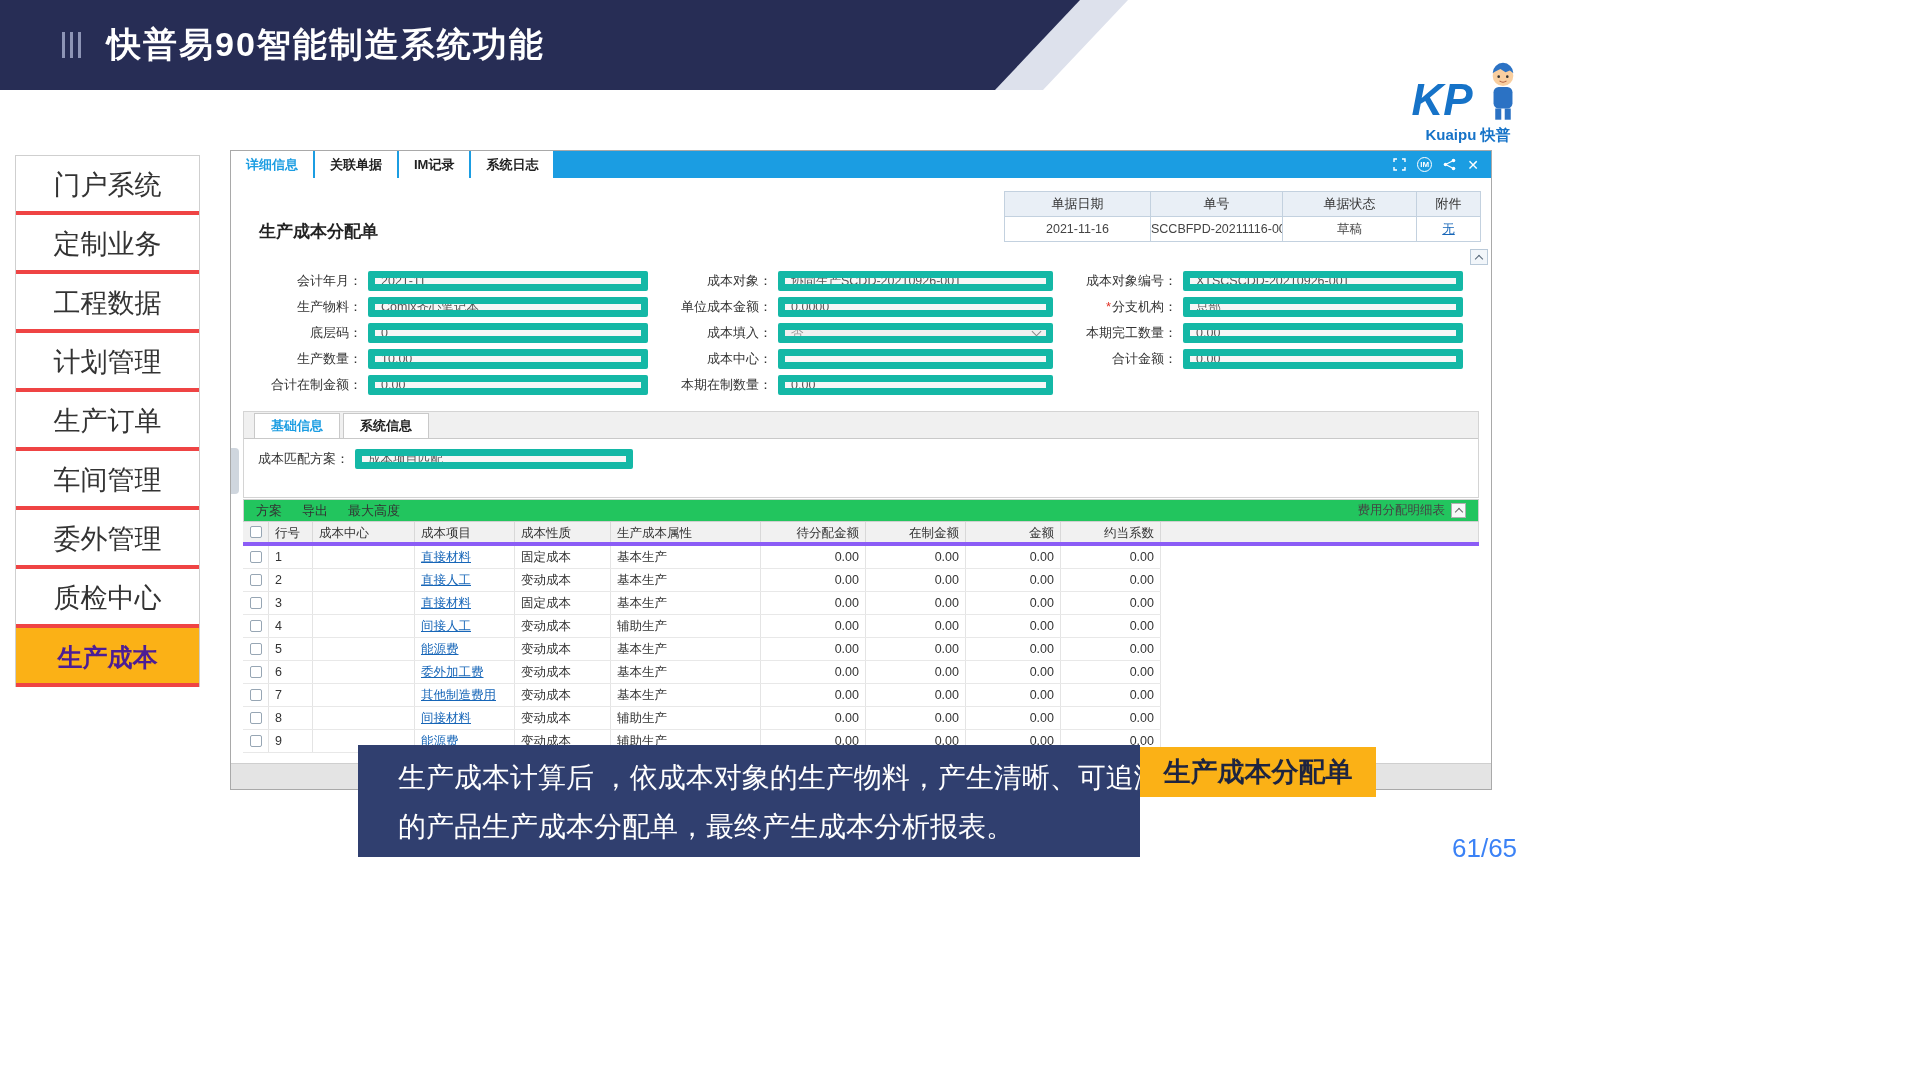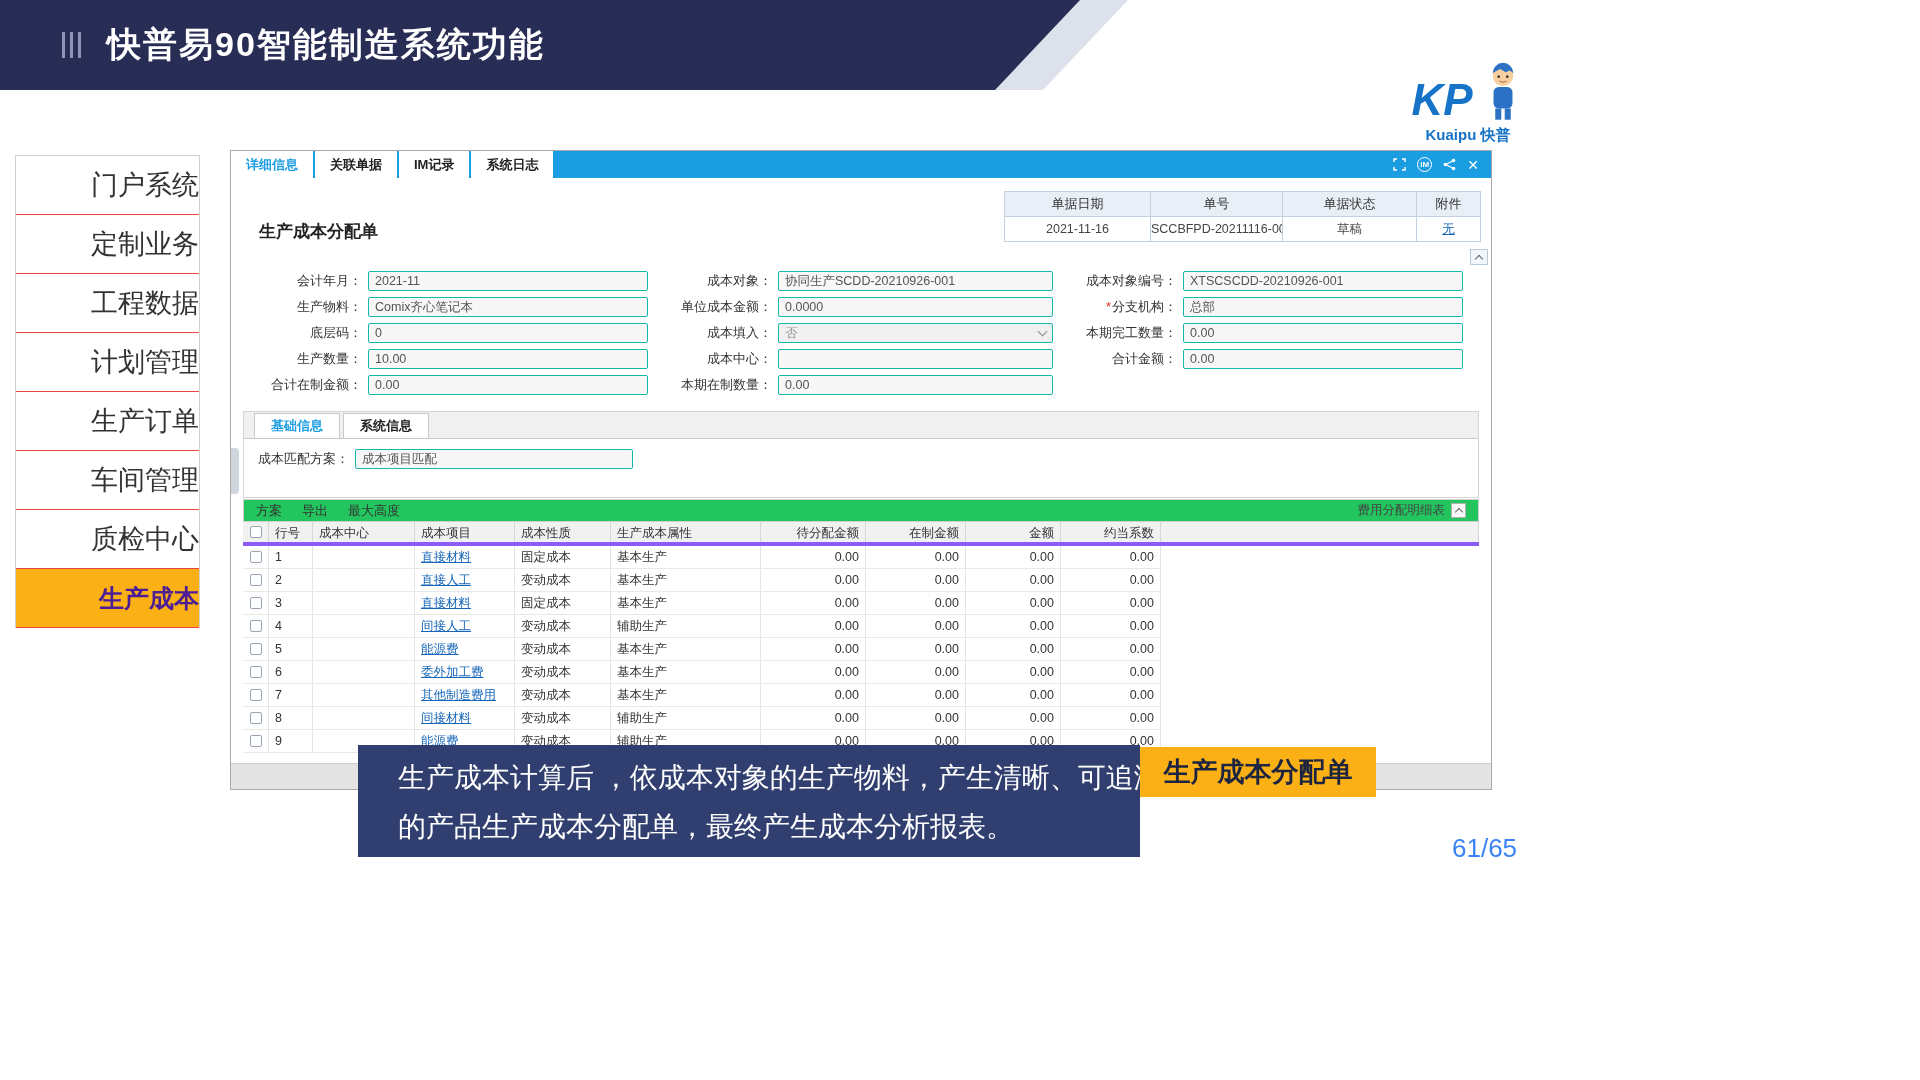--- a/index.html
+++ b/index.html
@@ -17,22 +17,22 @@
   .bars{ display:inline-flex; gap:5px; margin-left:62px; margin-right:26px; }
   .bars i{ width:3px; height:26px; background:#8d94b5; display:inline-block; }
   .header h1{ color:#fff; font-size:34px; font-weight:bold; letter-spacing:2px; }
   
   .logo{ position:absolute; left:1388px; top:62px; width:160px; height:86px; display:flex; flex-direction:column; align-items:center; }
   .logo-top{ display:flex; align-items:flex-end; gap:8px; }
   .kp-mark{ font-size:44px; font-weight:bold; font-style:italic; color:#1673c8; line-height:48px; }
   .logo-brand{ font-size:15px; font-weight:bold; color:#1673c8; margin-top:2px; }
   
   .sidebar{ position:absolute; left:15px; top:155px; width:185px; border:1px solid #cfcfcf; border-bottom:none; background:#fff; }
-  .side-item{ height:59px; line-height:59px; text-align:right; font-size:27px; color:#333;
-    border-bottom:1px solid #ef4444; background:#fff; cursor:pointer; }
+  .side-item{ height:59px; line-height:59px; text-align:center; font-size:27px; color:#333;
+    border-bottom:4px solid #ef4444; background:#fff; cursor:pointer; }
   .side-item.active{ background:#fbb116; color:#4c1d95; font-weight:bold; font-size:25px; }
   
   .window{ position:absolute; left:230px; top:150px; width:1262px; height:640px;
     background:#fff; border:1px solid #a9a9a9; }
   .tabbar{ height:27px; background:#1b9de2; display:flex; align-items:stretch; }
   .tab{ background:#fff; padding:0 15px; line-height:27px; font-size:13px; font-weight:bold;
     color:#222; margin-right:2px; cursor:pointer; }
   .tab.active{ color:#1b9de2; }
   .tab-icons{ margin-left:auto; display:flex; align-items:center; gap:11px; padding-right:12px; }
   .tab-icons .tic{ color:#fff; cursor:pointer; display:flex; align-items:center; }
@@ -55,21 +55,21 @@
     transform:rotate(45deg); margin-top:3px; }
   
   .f-col{ position:absolute; }
   .f-col.c1{ left:26px; top:90px; width:395px; }
   .f-col.c2{ left:436px; top:90px; width:390px; }
   .f-col.c3{ left:841px; top:90px; width:395px; }
   .f-row{ height:26px; display:flex; align-items:center; }
   .f-label{ display:inline-block; width:105px; text-align:right; font-size:13px; color:#333;
     white-space:nowrap; flex:none; }
   .star{ color:#e03024; font-style:normal; margin-right:1px; }
-  .f-input{ margin-left:6px; height:20px; line-height:18px; border:1px solid #14b8a6; border-radius:2px;
+  .f-input{ margin-left:6px; height:20px; line-height:18px; border:7px solid #14b8a6; border-radius:2px;
     background:#f7f7f7; font-size:12.5px; color:#555; padding:0 6px; overflow:hidden; white-space:nowrap;
     display:flex; align-items:center; }
   .c1 .f-input{ width:280px; } .c2 .f-input{ width:275px;text-align:center; } .c3 .f-input{ width:280px; }
   .f-input.select{ justify-content:space-between; background:#f0f0f0; color:#9a9a9a; cursor:pointer; }
   .chev-down{ width:7px; height:7px; border-right:1.5px solid #888; border-bottom:1.5px solid #888;
     transform:rotate(45deg); margin-top:-3px; flex:none; }
   
   .basic-panel{ position:absolute; left:12px; right:12px; top:233px; height:87px;
     border:1px solid #d4d4d4; background:#fff; }
   .subtab-bar{ height:27px; background:#f0f0f0; border-bottom:1px solid #c9c9c9;
@@ -167,20 +167,23 @@
     </div>
 
     <div class="side-item">
       <span>生产订单</span>
     </div>
 
     <div class="side-item">
       <span>车间管理</span>
     </div>
 
+    <div class="side-item">
+      <span>委外管理</span>
+    </div>
 
     <div class="side-item">
       <span>质检中心</span>
     </div>
 
     <div class="side-item active">
       <span>生产成本</span>
     </div>
 
   </div>

